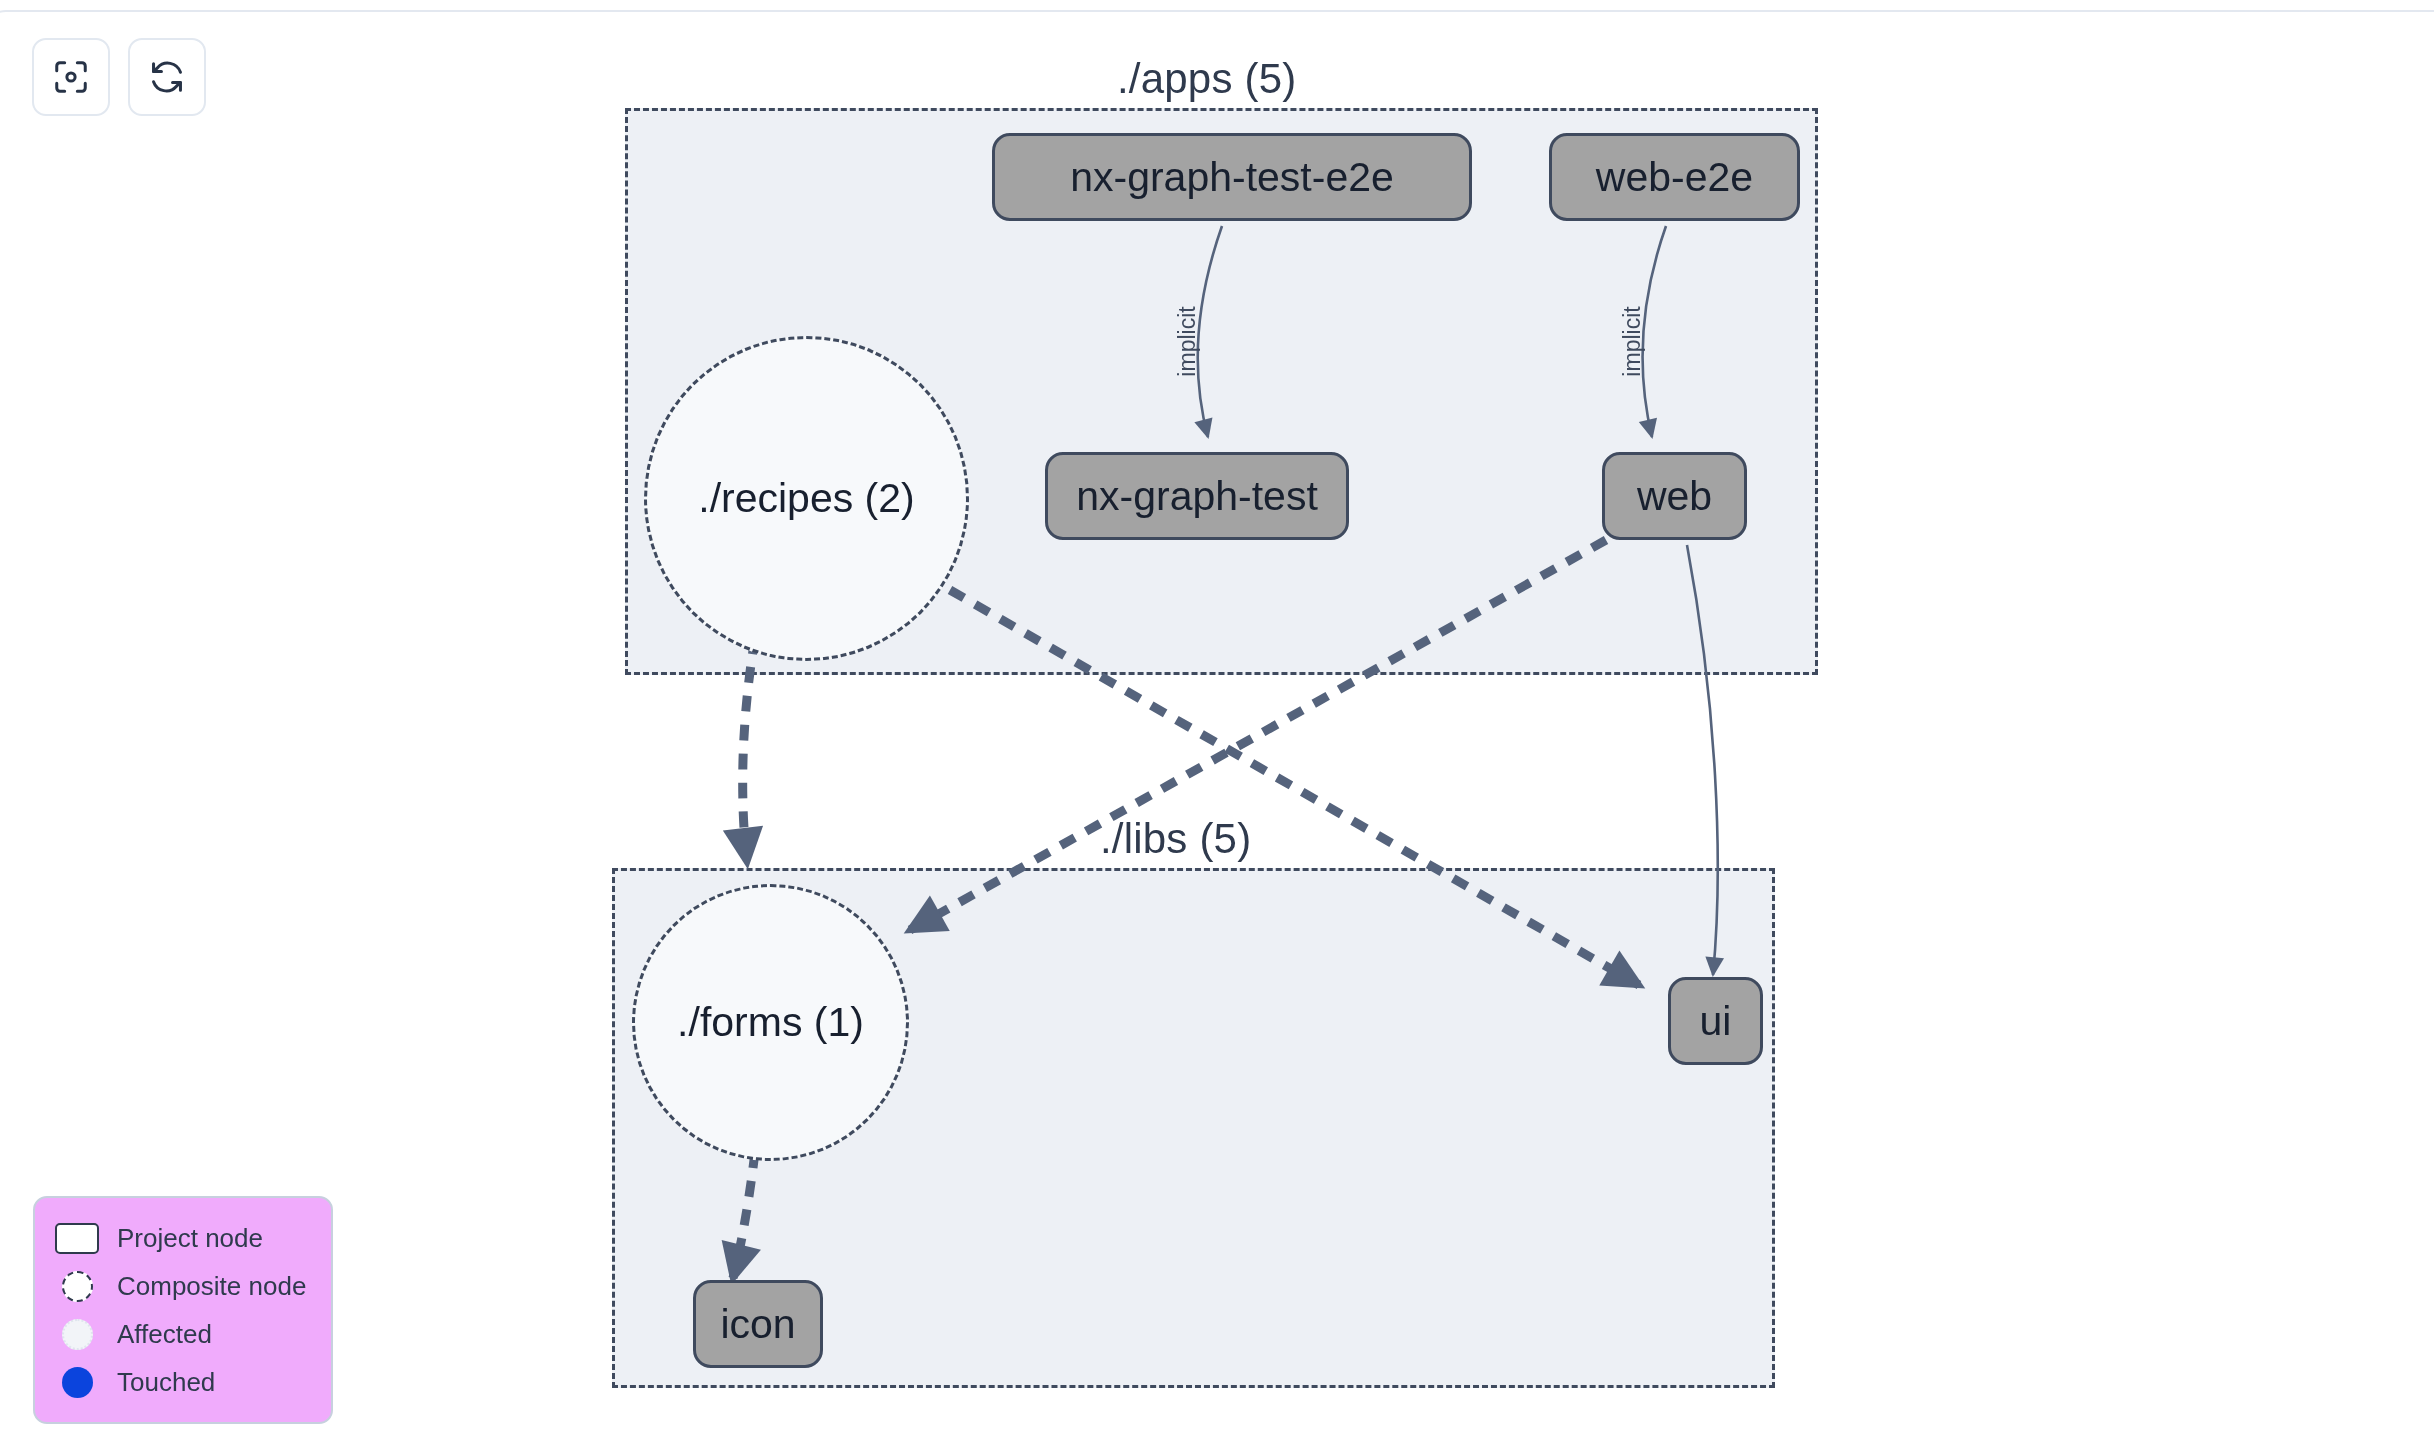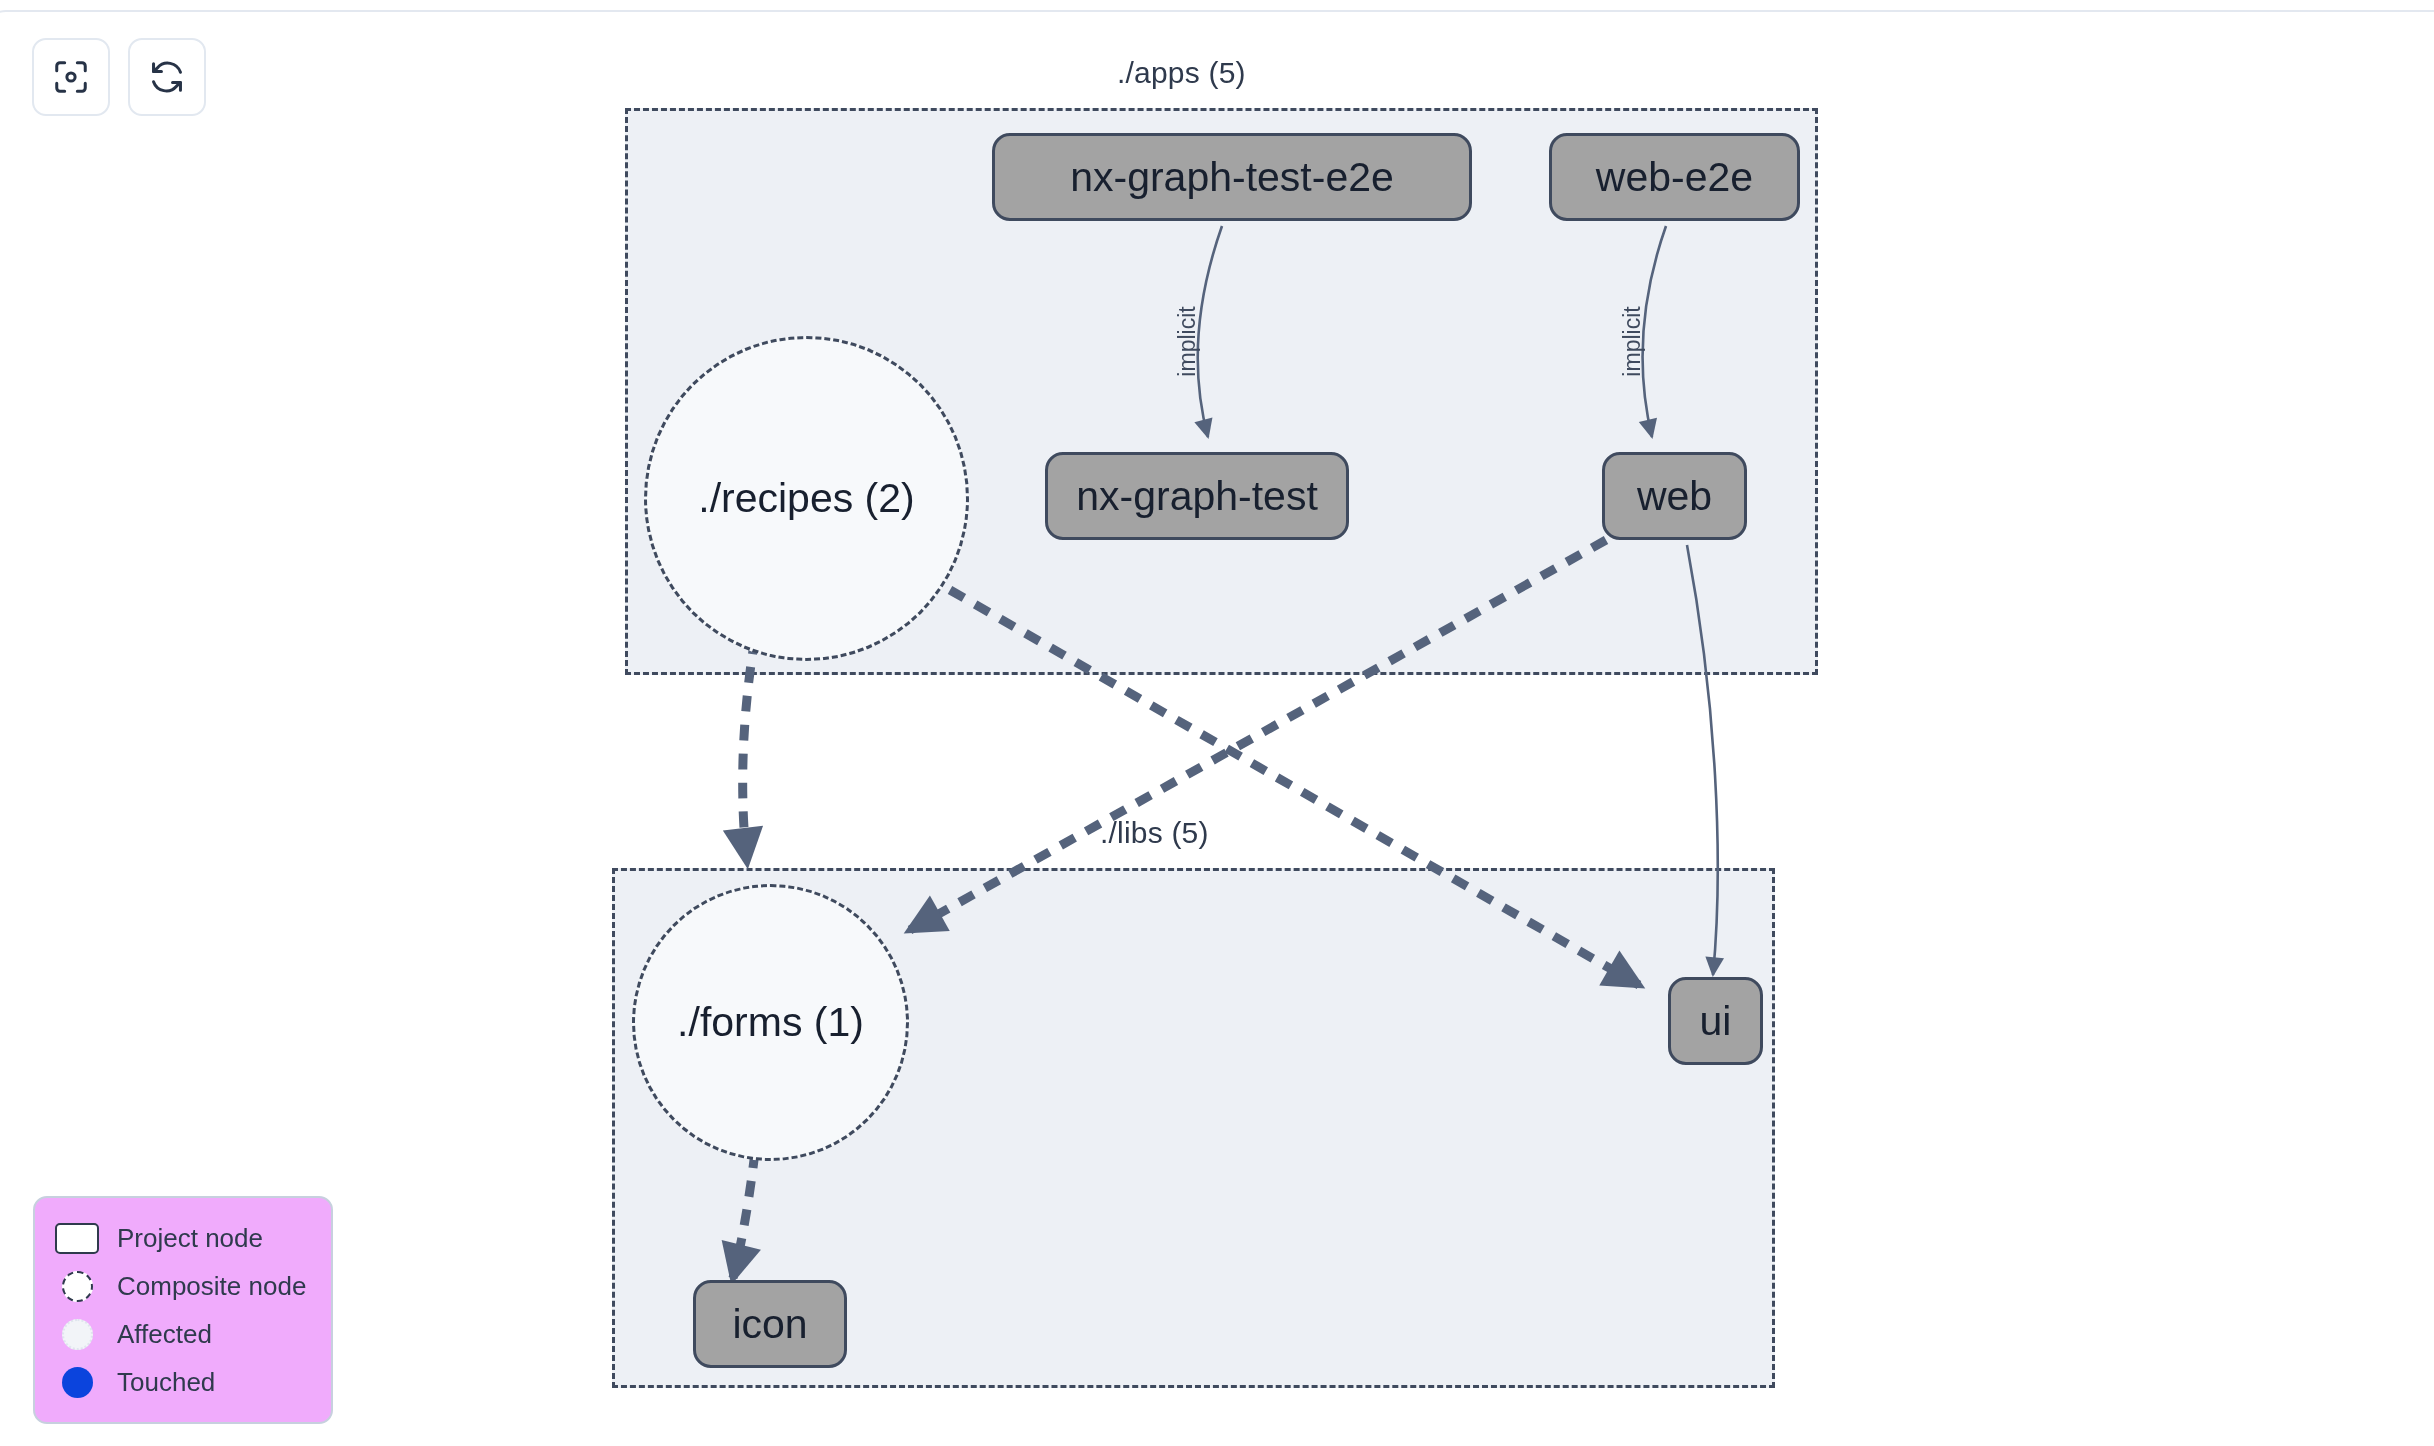--- a/index.html
+++ b/index.html
@@ -69,21 +69,21 @@
 
   .group-box {
     position: absolute;
     background: #edf0f5;
     border: 3px dashed #3f4a5e;
     box-sizing: border-box;
     z-index: 6;
   }
   .group-label {
     position: absolute;
-    font-size: 30px;
+    font-size: 42px;
     color: #2f3a4d;
     letter-spacing: 0.2px;
     white-space: nowrap;
     z-index: 30;
     line-height: 1;
     text-align: right;
   }
 
   .node {
     position: absolute;
@@ -276,21 +276,21 @@
     </div>
 
     <div class="composite-node" style="left:632px; top:884px; width:277px; height:277px;">
       <span>./forms (1)</span>
     </div>
 
     <div class="node" style="left:1668px; top:977px; width:95px; height:88px;">
       <span>ui</span>
     </div>
 
-    <div class="node" style="left:693px; top:1280px; width:154px; height:88px;">
+    <div class="node" style="left:693px; top:1280px; width:130px; height:88px;">
       <span>icon</span>
     </div>
 
   </div>
 
   <div id="legend">
     <div class="legend-row">
       <span class="legend-swatch">
           <span class="sw-project"></span>
         </span>

